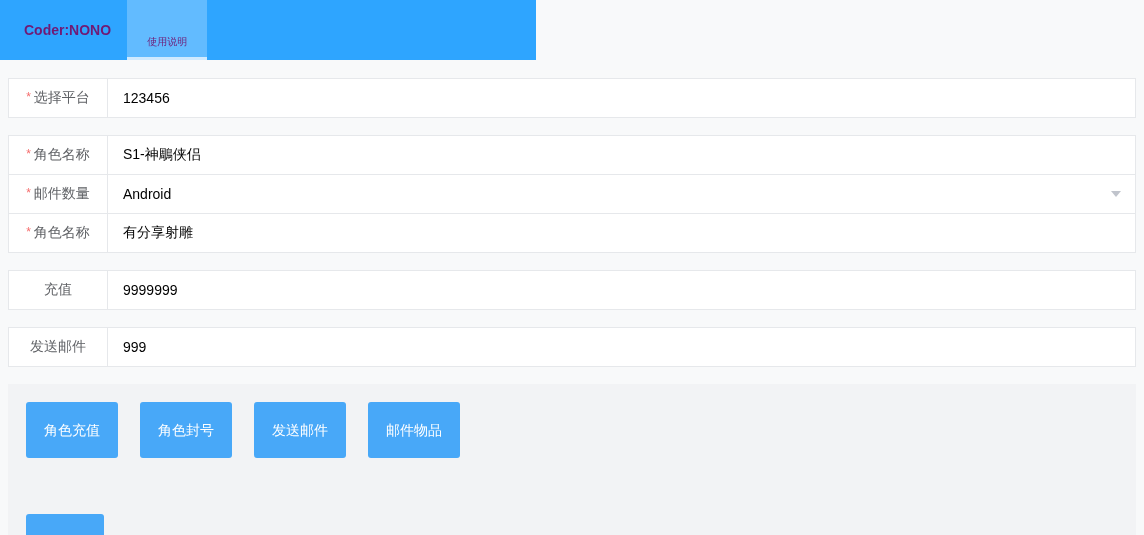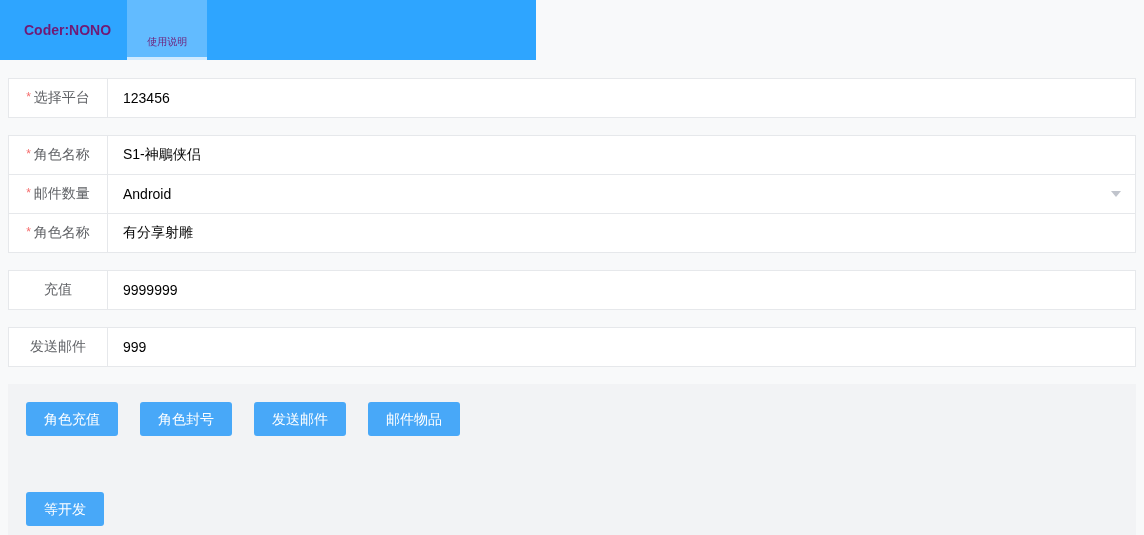--- a/index.html
+++ b/index.html
@@ -106,21 +106,21 @@
     display: flex;
     flex-wrap: wrap;
     gap: 22px;
     row-gap: 28px;
   }
   .btn {
     background: #48a8f8;
     color: #fff;
     border: none;
     border-radius: 3px;
-    padding: 10px 18px;
+    padding: 21px 18px;
     font-size: 14px;
     cursor: pointer;
     line-height: 1;
   }
   .break { flex-basis: 100%; height: 0; }
 </style>
 </head>
 <body>
 
 <div class="header">

